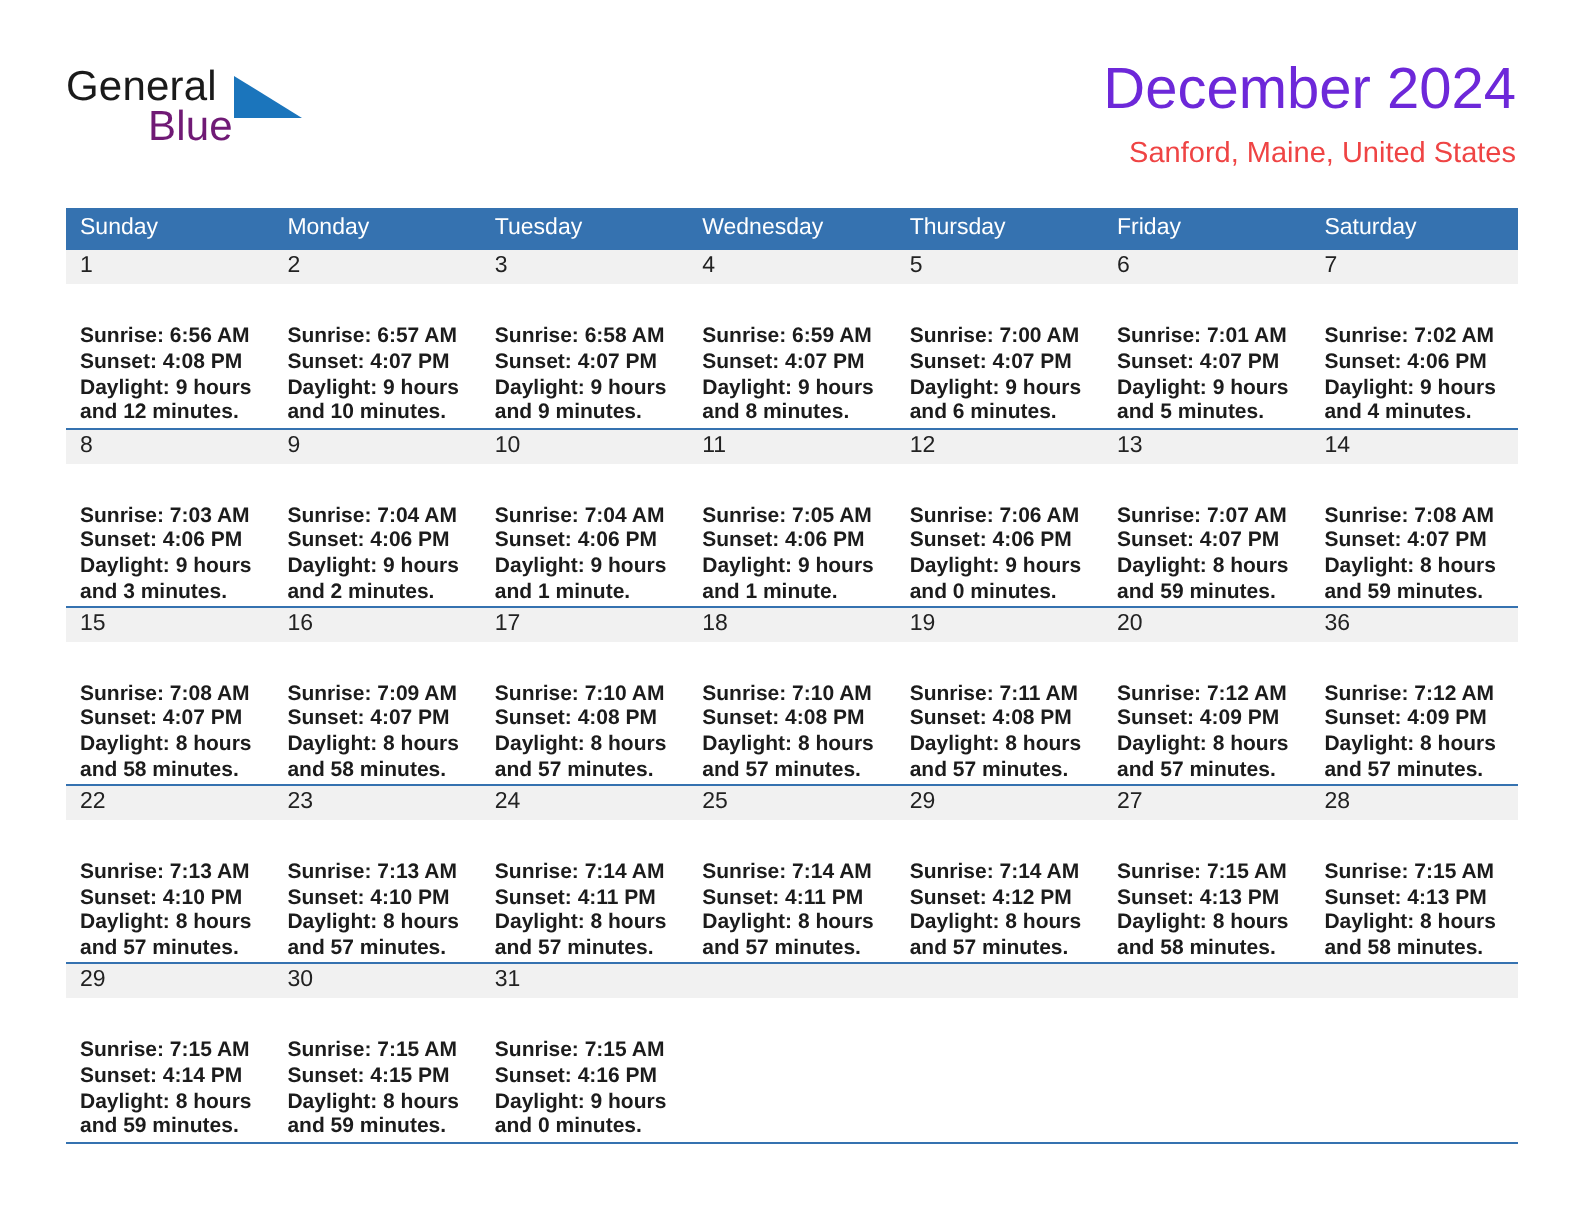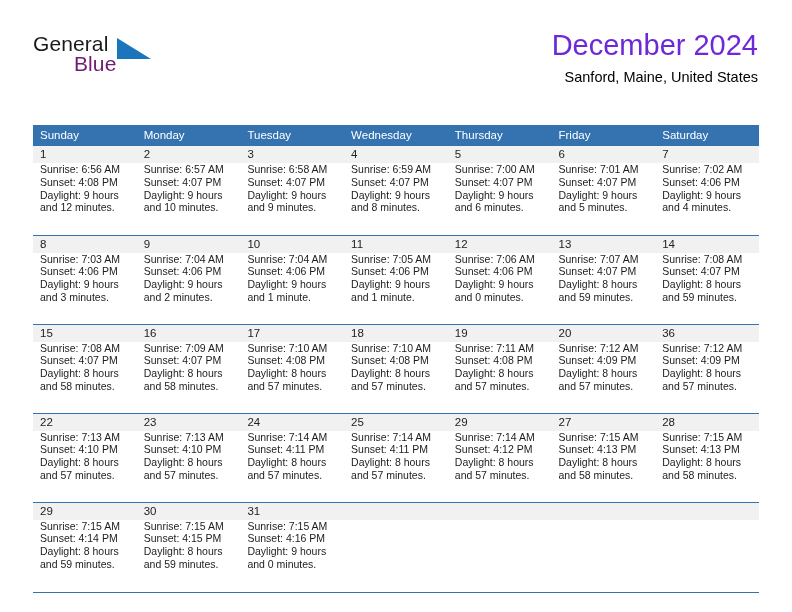--- a/index.html
+++ b/index.html
@@ -72,34 +72,33 @@
   }
   .month-title {
     font-size: 29px;
     color: #6d28d9;
     line-height: 34px;
     white-space: nowrap;
   }
   .location-sub {
     margin-top: 6px;
     font-size: 14.5px;
-    color: #000000;
+    color: #ef4444;
     line-height: 18px;
     white-space: nowrap;
   }
 
   
   .calendar {
     position: absolute;
     left: 33px;
     top: 104px;
     width: 726px;
     border-collapse: collapse;
     table-layout: fixed;
-    margin-top: 21px;
   }
   .calendar th,
   .calendar td {
     padding: 0;
     margin: 0;
     width: 103.71px;
     vertical-align: top;
   }
 
   .dow-row th {
@@ -136,21 +135,22 @@
   .daynum-band {
     height: 17px;
     background: #f1f1f1;
     box-sizing: border-box;
     padding: 0 0 0 7px;
     font-size: 11.5px;
     color: #222222;
     line-height: 17px;
   }
   .cell-body {
-    padding: 0 5px 0 7px;
+    padding: 20px 5px 0 7px;
+    font-weight: bold;
   }
   .cell-body div {
     font-size: 10.5px;
     color: #1c1c1c;
     line-height: 12.8px;
     white-space: nowrap;
   }
   .cell.empty .daynum-band {
     background: #f1f1f1;
   }

